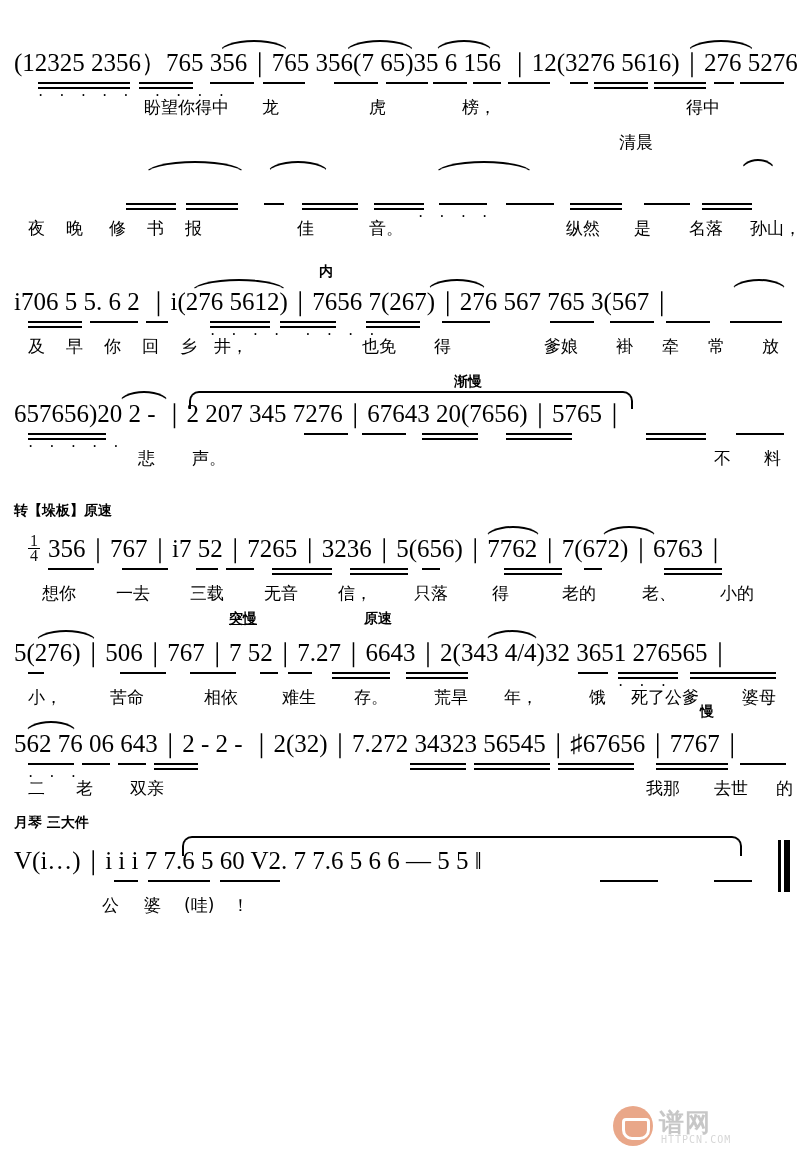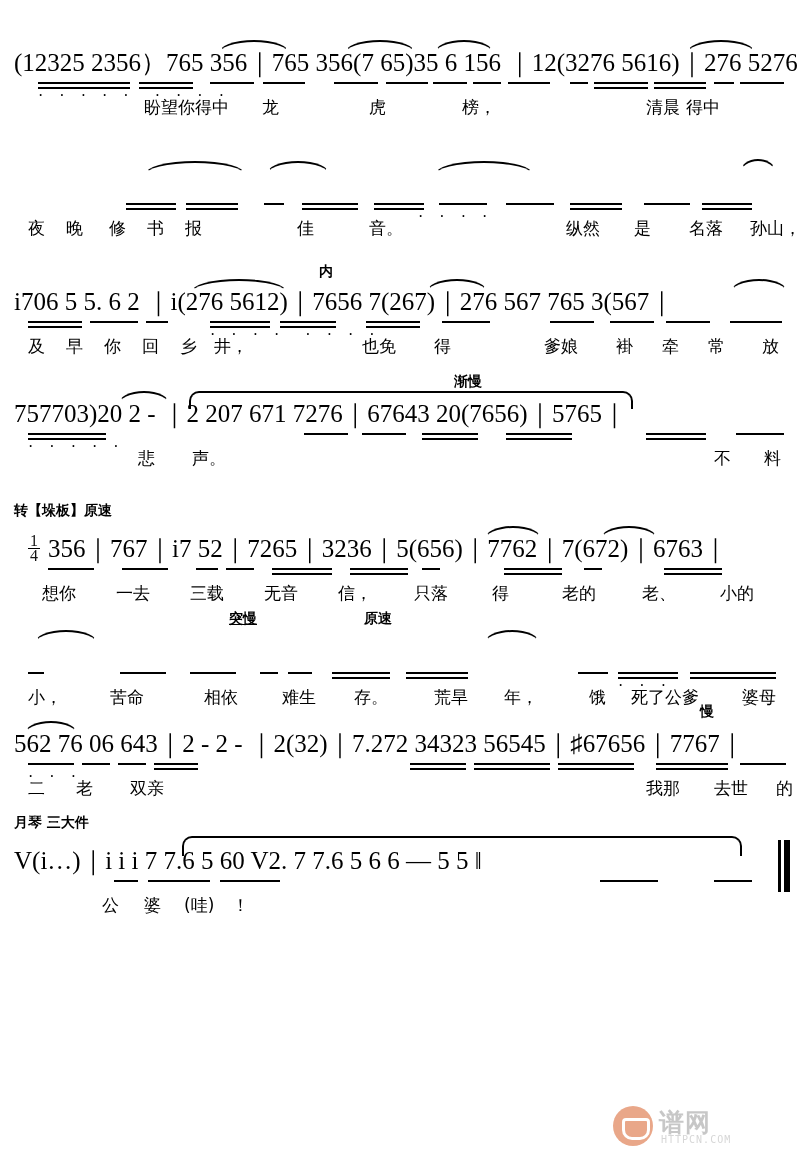--- a/index.html
+++ b/index.html
@@ -174,21 +174,21 @@
       <span class="slur" style="left:330px; top:-4px; width:70px;"></span>
       <span class="slur" style="left:420px; top:-4px; width:58px;"></span>
       <span class="slur" style="left:672px; top:-4px; width:68px;"></span>
       <span class="dotrow" style="left:24px; top:48px;">· · · · ·&nbsp;&nbsp;· · · ·</span>
     </div>
     <div class="lyrics-line" style="top:6px;">
       <span style="left:130px;">盼望你得中</span>
       <span style="left:248px;">龙</span>
       <span style="left:355px;">虎</span>
       <span style="left:448px;">榜，</span>
-      <span style="left:632px;">清晨</span>
+      <span style="left:605px;margin-top:35px;">清晨</span>
       <span style="left:672px;">得中</span>
     </div>
   </div>
 
   <div class="system" style="top:165px;">
     <div class="notes-line">
       <span class="beam" style="left:112px; top:38px; width:50px;"></span>
       <span class="beam" style="left:112px; top:43px; width:50px;"></span>
       <span class="beam" style="left:172px; top:38px; width:52px;"></span>
       <span class="beam" style="left:172px; top:43px; width:52px;"></span>
@@ -263,21 +263,21 @@
       <span style="left:648px;">牵</span>
       <span style="left:694px;">常</span>
       <span style="left:748px;">放</span>
     </div>
   </div>
 
   <div class="system" style="top:395px;">
     <span class="marker" style="left:440px; top:-22px;">渐慢</span>
     <span class="tie-long" style="left:175px; top:-4px; width:440px; height:16px;"></span>
     <div class="notes-line">
-      <span class="raw">757703)20 2 - ｜2 207 671 7276｜67643 20(7656)｜5765｜</span>
+      <span class="raw">657656)20 2 - ｜2 207 345 7276｜67643 20(7656)｜5765｜</span>
       <span class="beam" style="left:14px;  top:38px; width:78px;"></span>
       <span class="beam" style="left:14px;  top:43px; width:78px;"></span>
       <span class="beam" style="left:290px; top:38px; width:44px;"></span>
       <span class="beam" style="left:348px; top:38px; width:44px;"></span>
       <span class="beam" style="left:408px; top:38px; width:56px;"></span>
       <span class="beam" style="left:408px; top:43px; width:56px;"></span>
       <span class="beam" style="left:492px; top:38px; width:66px;"></span>
       <span class="beam" style="left:492px; top:43px; width:66px;"></span>
       <span class="beam" style="left:632px; top:38px; width:60px;"></span>
       <span class="beam" style="left:632px; top:43px; width:60px;"></span>
@@ -329,20 +329,21 @@
       <span style="left:548px;">老的</span>
       <span style="left:628px;">老、</span>
       <span style="left:706px;">小的</span>
     </div>
   </div>
 
   <div class="system" style="top:634px;">
     <span class="marker" style="left:215px; top:-24px;text-decoration:underline;">突慢</span>
     <span class="marker" style="left:350px; top:-24px;text-align:right;">原速</span>
     <div class="notes-line">
+      <span class="raw">5(276)｜506｜767｜7 52｜7.27｜6643｜2(343 4/4)32 3651 276565｜</span>
       <span class="beam" style="left:14px;  top:38px; width:16px;"></span>
       <span class="beam" style="left:106px; top:38px; width:46px;"></span>
       <span class="beam" style="left:176px; top:38px; width:46px;"></span>
       <span class="beam" style="left:246px; top:38px; width:18px;"></span>
       <span class="beam" style="left:274px; top:38px; width:24px;"></span>
       <span class="beam" style="left:318px; top:38px; width:58px;"></span>
       <span class="beam" style="left:318px; top:43px; width:58px;"></span>
       <span class="beam" style="left:392px; top:38px; width:62px;"></span>
       <span class="beam" style="left:392px; top:43px; width:62px;"></span>
       <span class="beam" style="left:564px; top:38px; width:30px;"></span>

